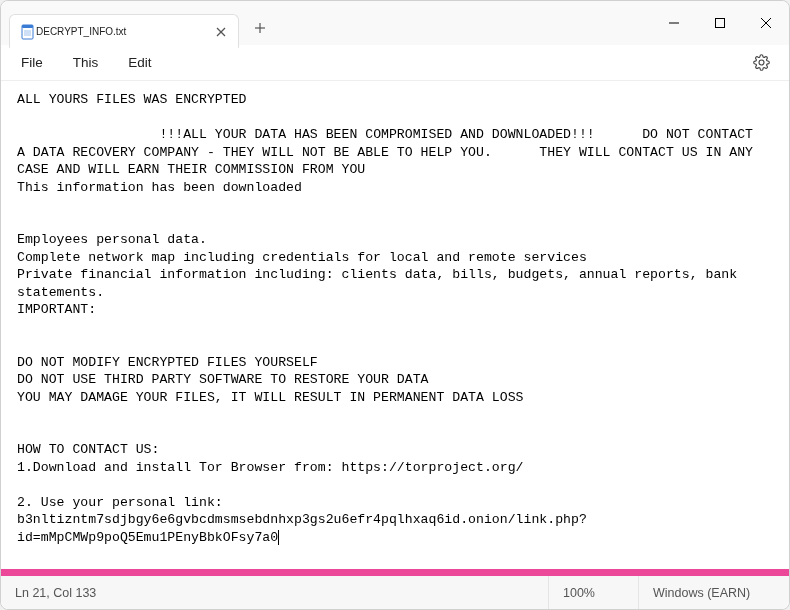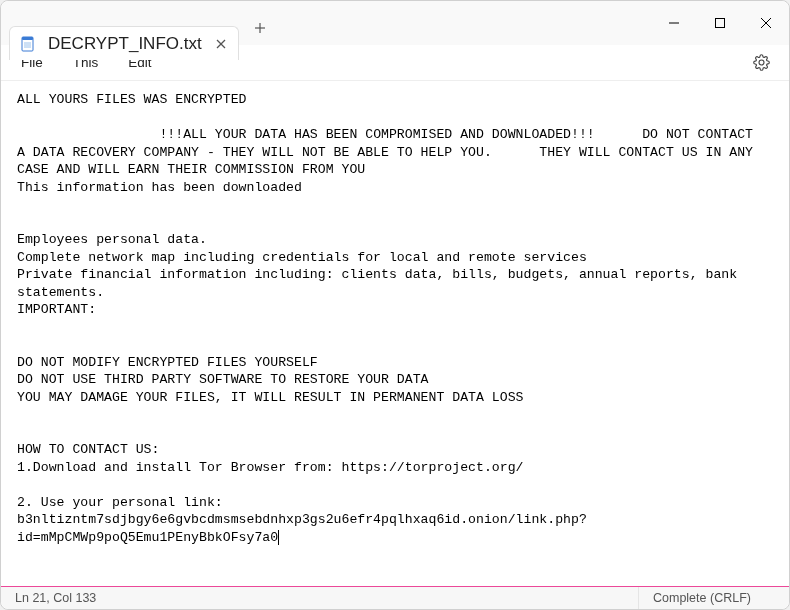--- a/index.html
+++ b/index.html
@@ -21,25 +21,25 @@
     border-top-right-radius: 8px;
   }
   .tab-strip { display: flex; align-items: flex-end; padding-left: 8px; flex: 0 0 auto; }
   .tab {
     display: flex; align-items: center;
     height: 34px;
     padding: 0 10px 0 10px;
     background: #ffffff;
     border-top-left-radius: 6px; border-top-right-radius: 6px;
     border: 1px solid #e0e0e0; border-bottom: none;
-    font-size: 17px; color: #222;
-    gap: 12px;
+    font-size: 10px; color: #222;
+    gap: 0;
     min-width: 230px;
     position: relative;
-    top: 15px;
+    top: 3px;
   }
   .tab .app-icon { width: 16px; height: 16px; display: inline-flex; }
   .tab .tab-close { width: 14px; height: 14px; display: inline-flex; align-items: center; justify-content: center; margin-left: auto; border-radius: 3px; color:#555; }
   .new-tab {
     width: 34px; height: 34px; display: flex; align-items: center; justify-content: center;
     color: #555; font-size: 16px; margin-left: 4px; border-radius: 4px;
     align-self: flex-end; margin-bottom: 0;
   }
   .spacer { flex: 1; }
   .win-controls { display: flex; align-items: stretch; }
@@ -69,23 +69,23 @@
     white-space: pre-wrap;
     word-wrap: break-word;
     overflow: hidden;
     position: relative;
   }
   .caret {
     display: inline-block; width: 1px; height: 15px; background: #000;
     vertical-align: text-bottom; margin-left: 0;
   }
   .statusbar {
-    height: 23px;
+    height: 40px;
     display: flex; align-items: stretch;
-    border-top: 1px solid #ec4899;
+    border-top: 7px solid #ec4899;
     font-size: 12.5px; color: #555;
     background: #f7f7f7;
     border-bottom-left-radius: 8px; border-bottom-right-radius: 8px;
   }
   .status-cell {
     display: flex; align-items: center;
     padding: 0 14px;
     border-right: 1px solid #e5e5e5;
     min-width: 80px;
   }
@@ -177,16 +177,17 @@
 YOU MAY DAMAGE YOUR FILES, IT WILL RESULT IN PERMANENT DATA LOSS
 
 
 HOW TO CONTACT US:
 1.Download and install Tor Browser from: https://torproject.org/
 
 2. Use your personal link: b3nltizntm7sdjbgy6e6gvbcdmsmsebdnhxp3gs2u6efr4pqlhxaq6id.onion/link.php?id=mMpCMWp9poQ5Emu1PEnyBbkOFsy7a0</span><span class="caret"></span></div>
 
   <div class="statusbar">
     <div class="status-cell flex">Ln 21, Col 133</div>
-    <div class="status-cell right" style="min-width:150px">Complete (CRLF)</div>
+    <div class="status-cell right" style="min-width:90px">100%</div>
+    <div class="status-cell right" style="min-width:150px">Windows (EARN)</div>
   </div>
 
 </div>
 
 </body></html>

